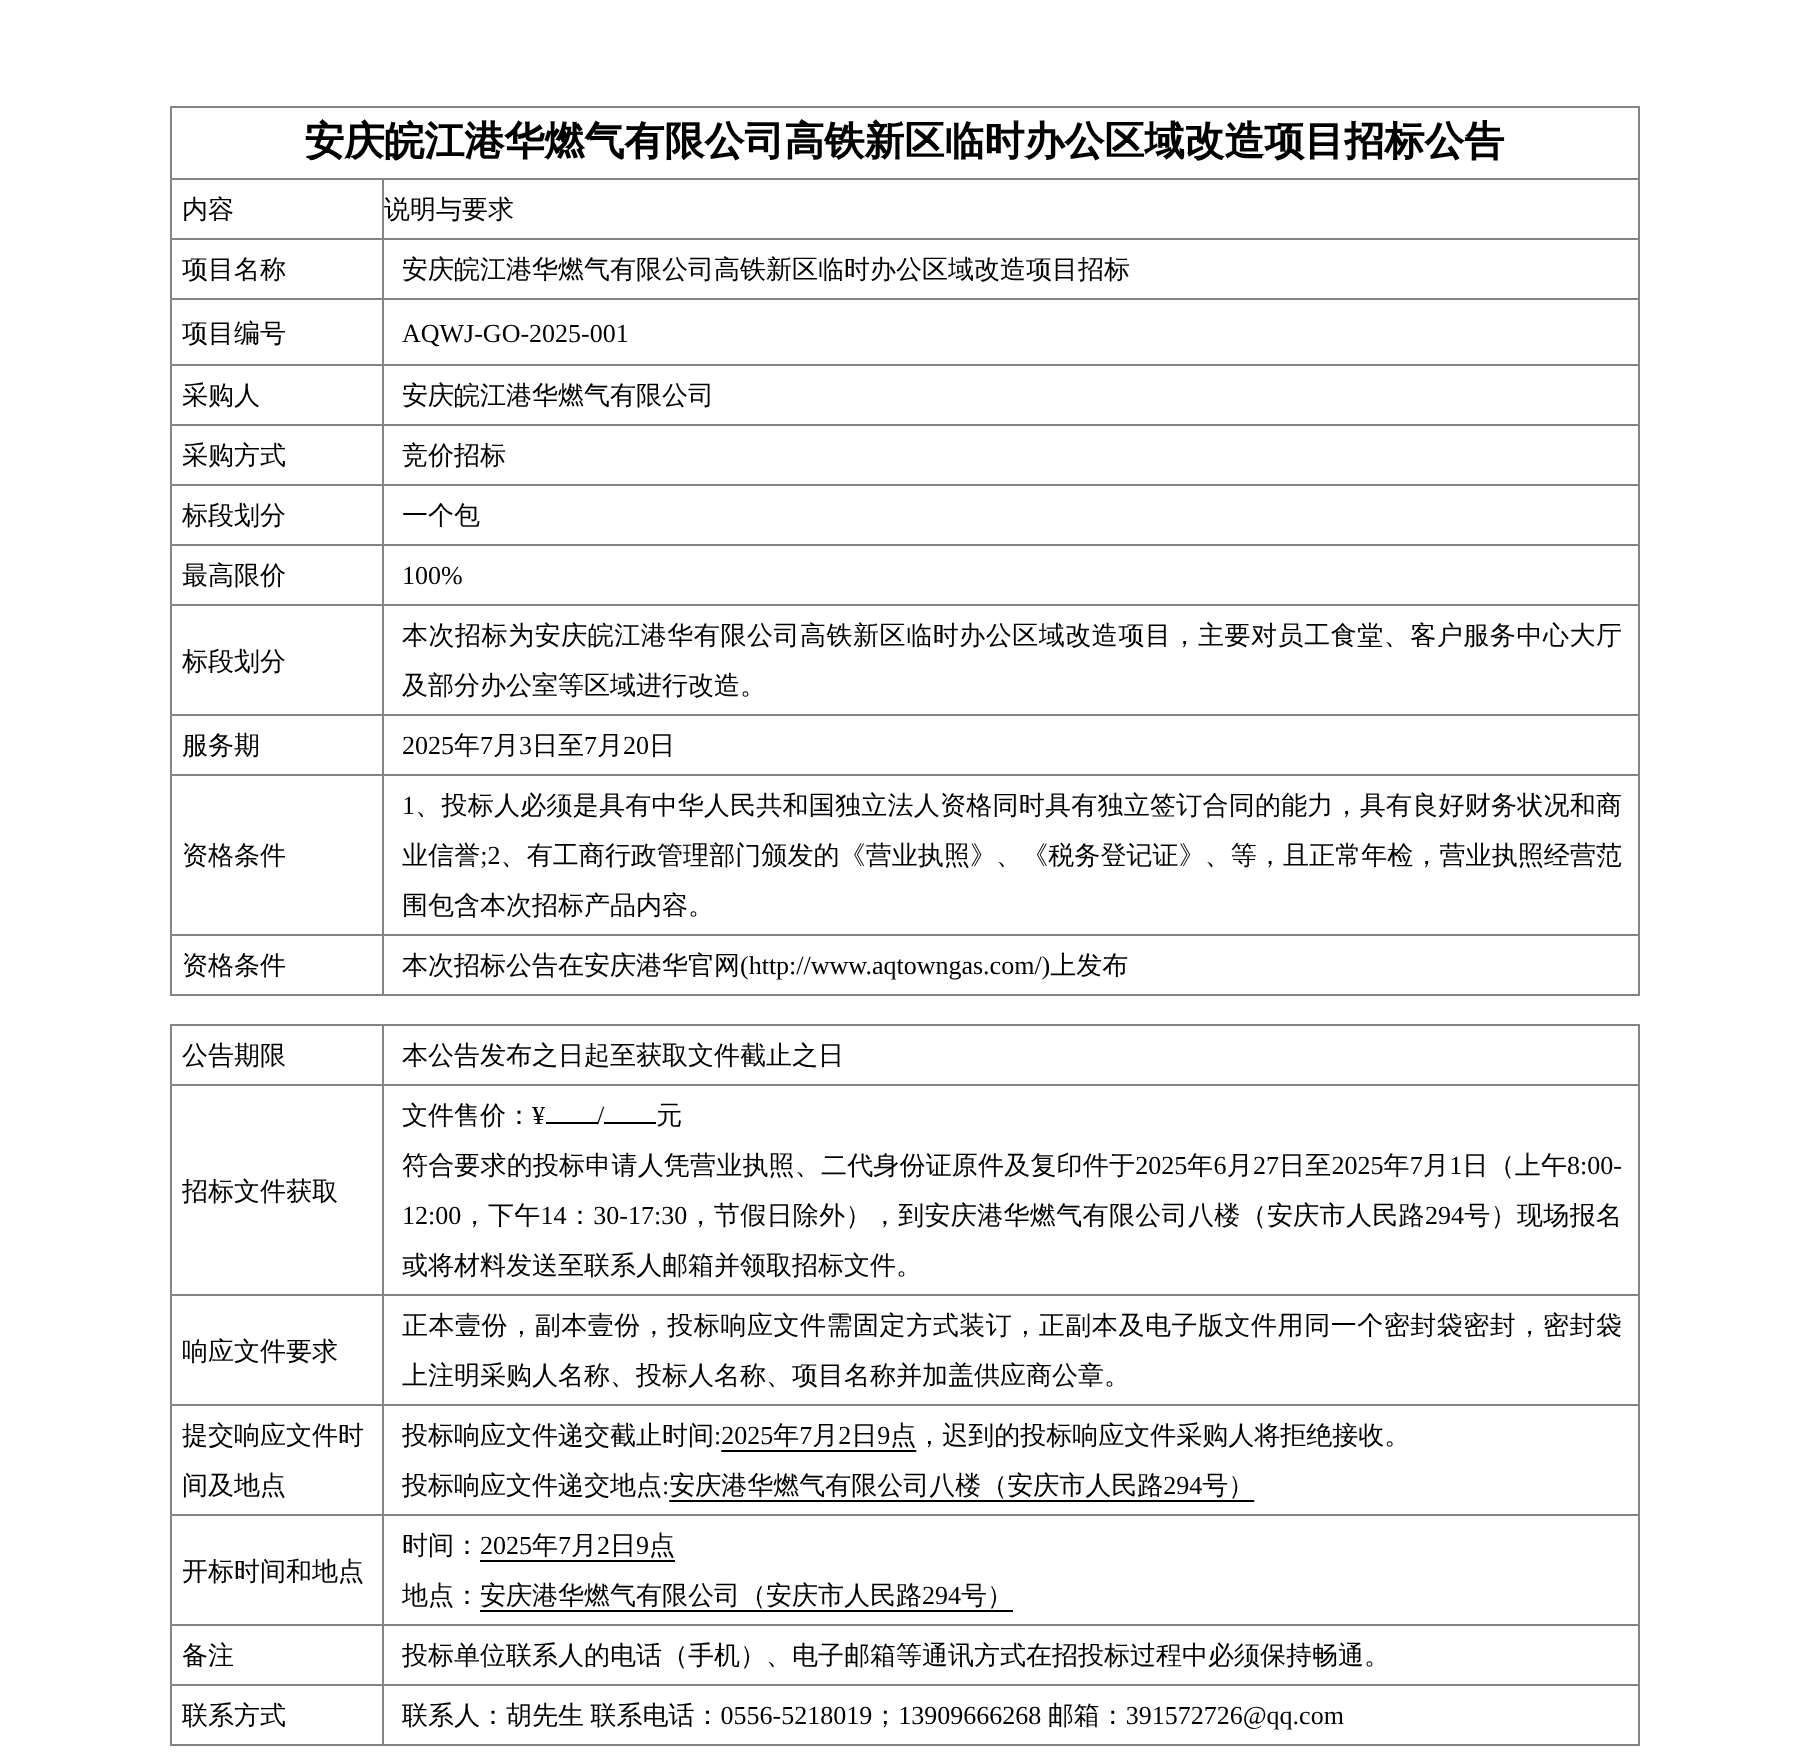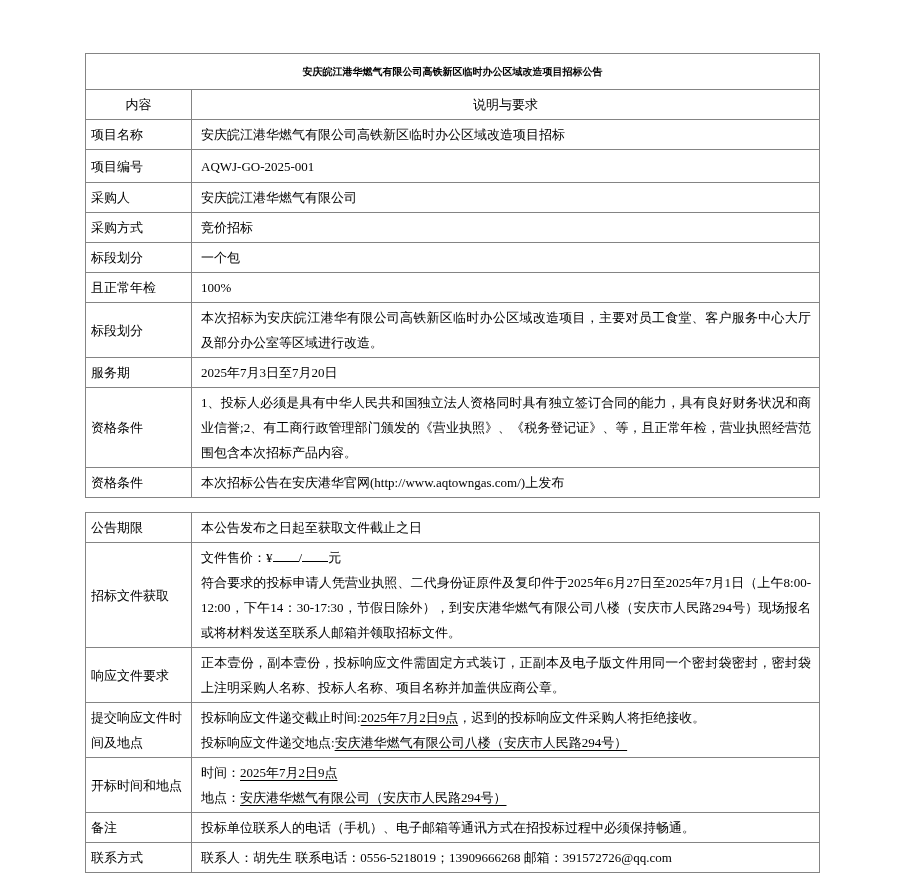--- a/index.html
+++ b/index.html
@@ -14,24 +14,24 @@
   td{
     border:1px solid #848484;
     font-size:13px;line-height:25px;
     vertical-align:middle;padding:0;
     word-break:break-all;
   }
   td.label{padding:2px 5px;}
   td.content{text-align:left;padding:2px 8px 2px 9px;}
   td.para{text-align:justify;}
   tr.title-row td{
-    font-weight:bold;font-size:10px;text-align:center;
+    font-weight:bold;font-size:20px;text-align:center;
     padding:2px 6px;
   }
-  tr.header-row td{text-align:center;}
+  tr.header-row td{}
   .line{line-height:25px;text-align:left;}
   .para-line{text-align:justify;}
   .u{text-decoration:underline;text-underline-offset:3px;}
   .blank{
     display:inline-block;width:26px;height:13px;
     border-bottom:1px solid #000;vertical-align:baseline;
   }
 </style>
 </head>
 <body>
@@ -73,21 +73,21 @@
       <td class="label">采购方式</td>
       <td class="content">竞价招标</td>
     </tr>
 
     <tr style="height:27px">
       <td class="label">标段划分</td>
       <td class="content">一个包</td>
     </tr>
 
     <tr style="height:27px">
-      <td class="label">且正常年检</td>
+      <td class="label">最高限价</td>
       <td class="content">100%</td>
     </tr>
 
     <tr style="height:49px">
       <td class="label">标段划分</td>
       <td class="content para">本次招标为安庆皖江港华有限公司高铁新区临时办公区域改造项目，主要对员工食堂、客户服务中心大厅及部分办公室等区域进行改造。</td>
     </tr>
 
     <tr style="height:26px">
       <td class="label">服务期</td>

